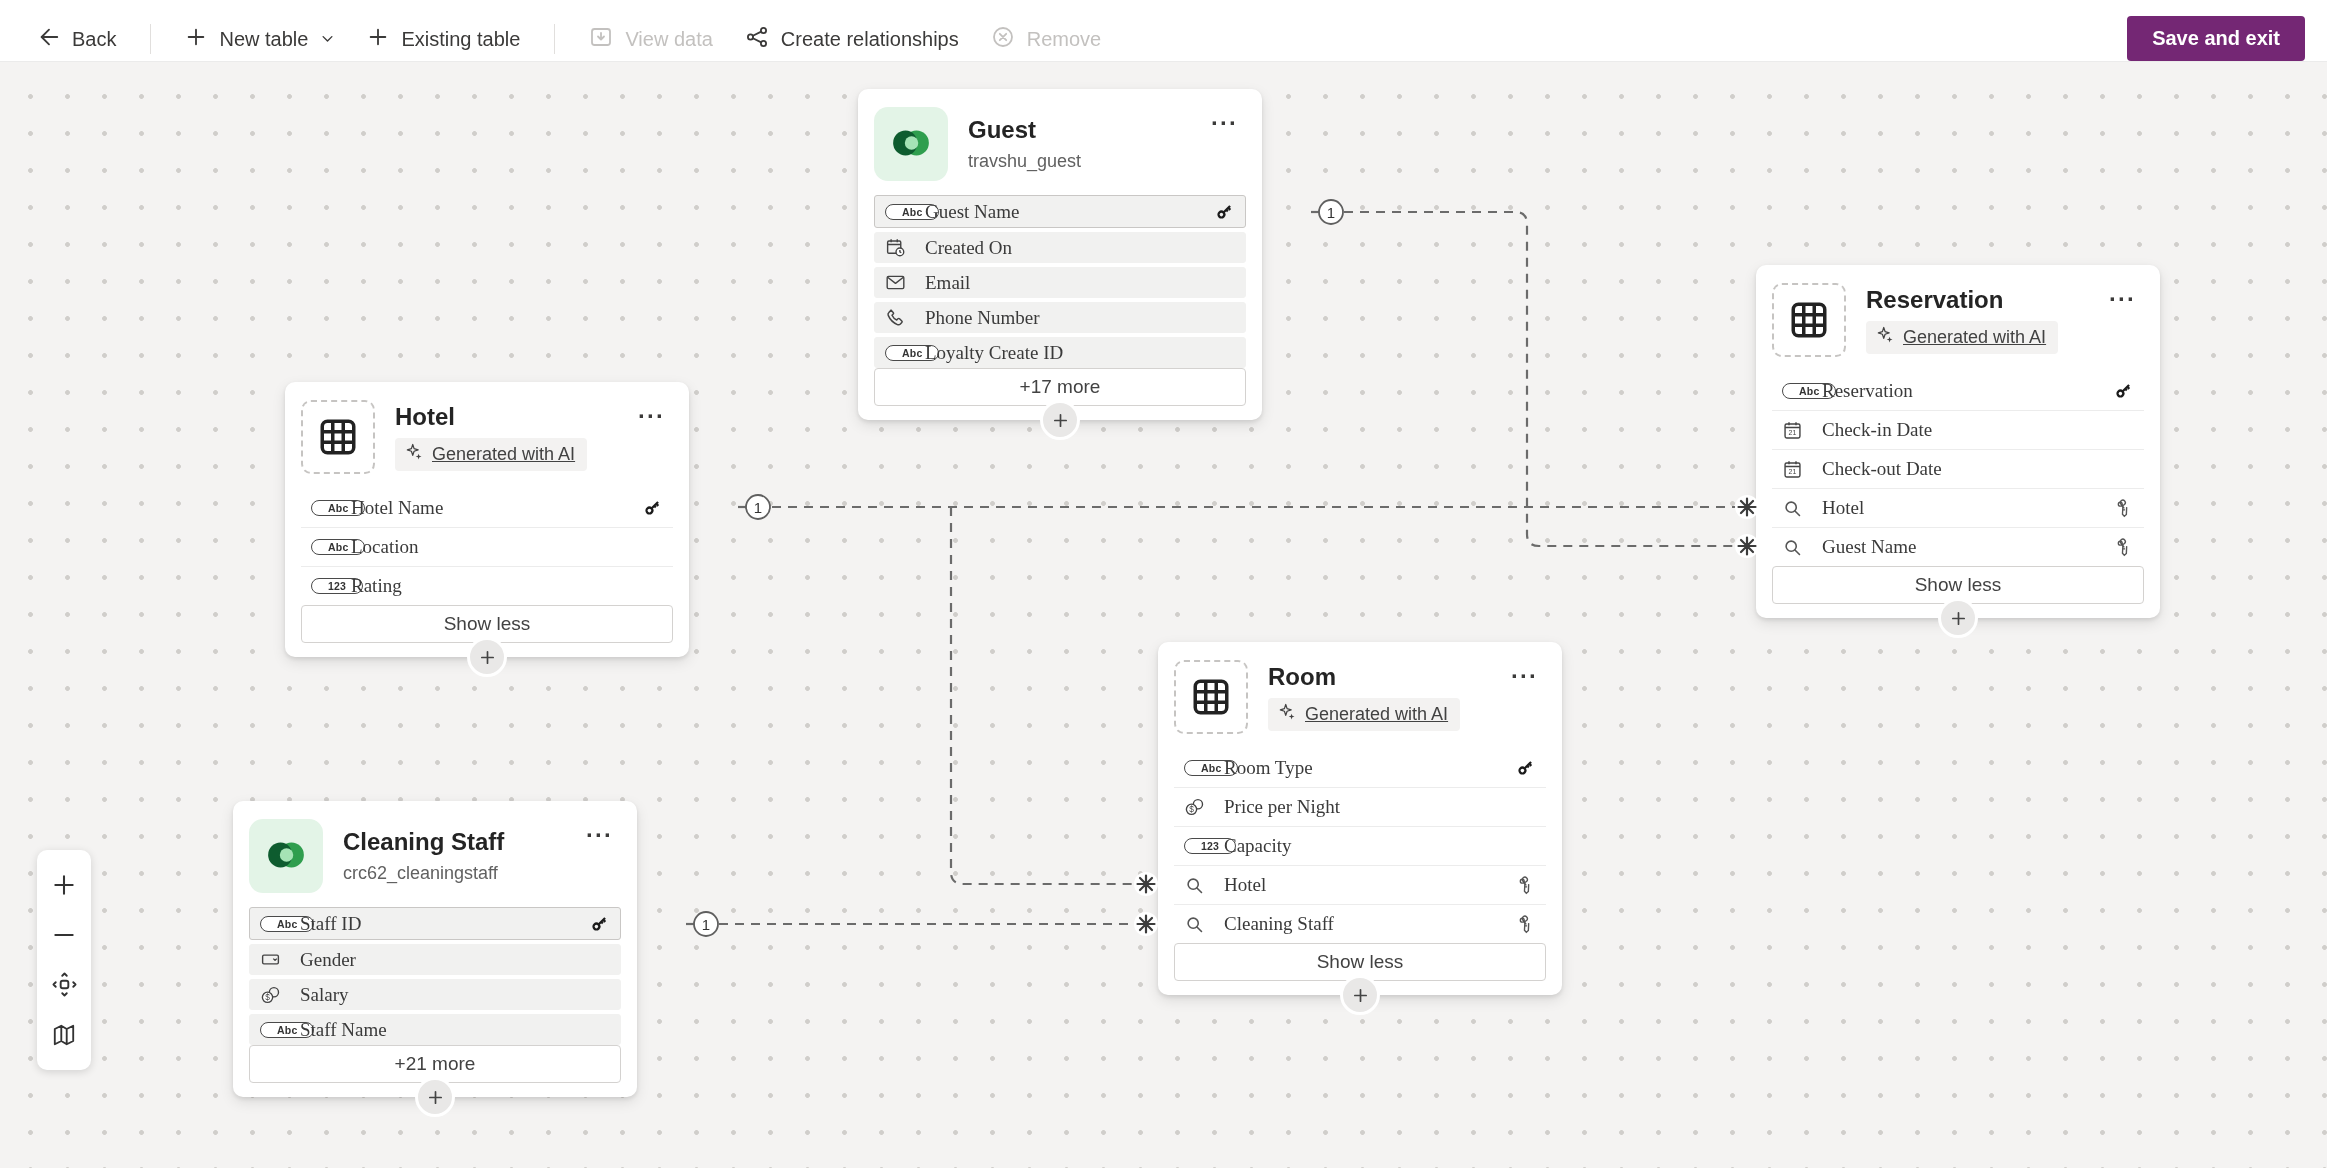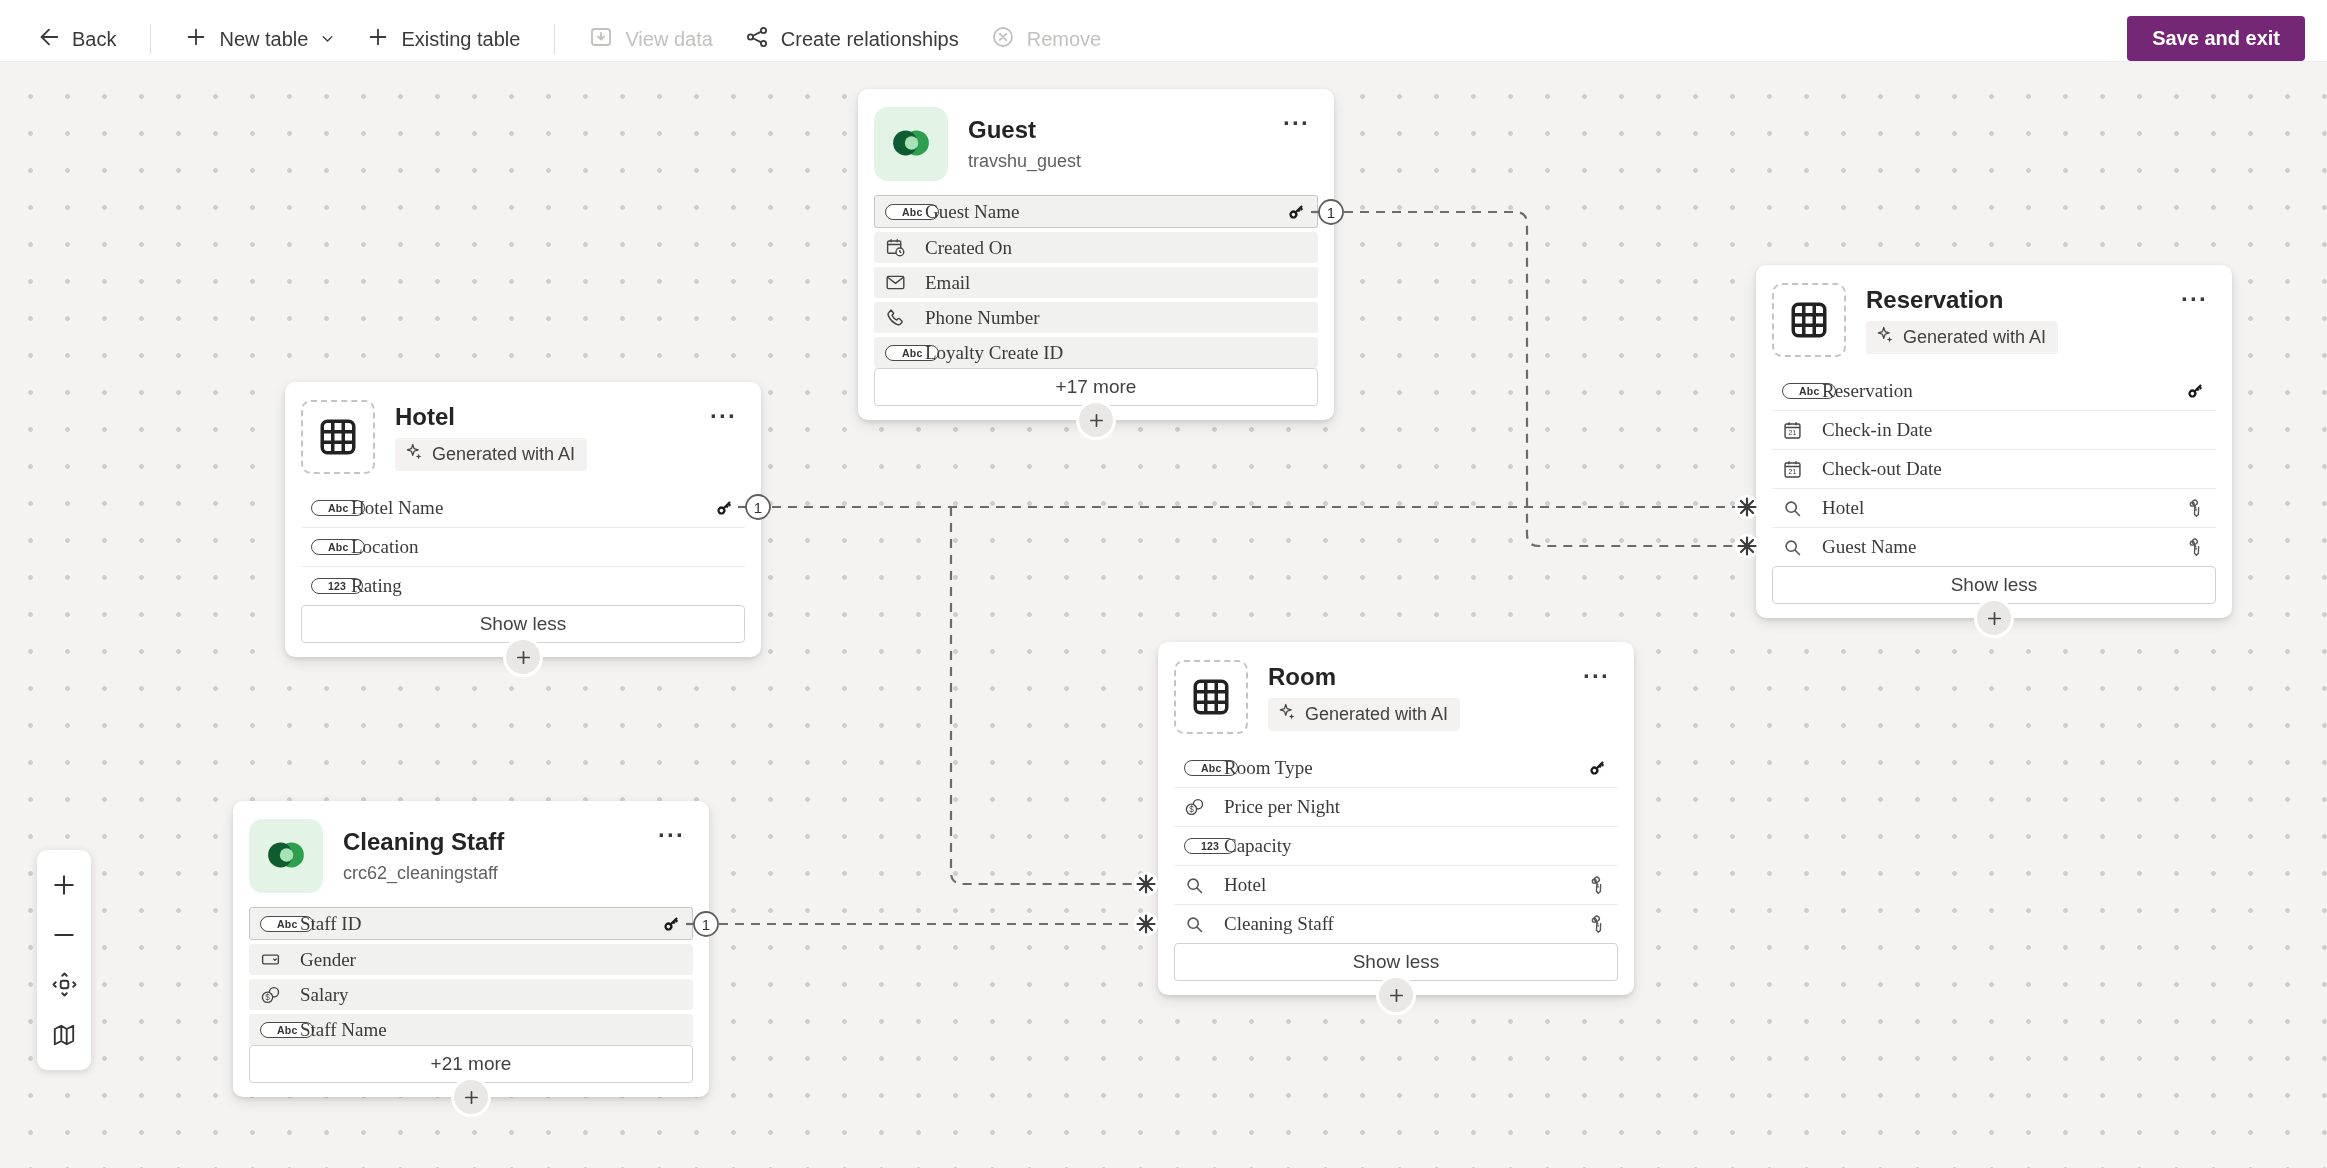--- a/index.html
+++ b/index.html
@@ -34,40 +34,40 @@
   
   .canvas {
     position:absolute; top:62px; left:0; width:2327px; height:1106px;
     background-color:#f4f3f2;
     background-image:radial-gradient(circle, #d0cecb 2.1px, transparent 2.6px);
     background-size:37px 37px; background-position:12px 16px;
   }
 
   
   .card {
-    position:absolute; width:476px; background:#ffffff; border-radius:10px;
+    position:absolute; width:404px; background:#ffffff; border-radius:10px;
     box-shadow:0 2px 4px rgba(0,0,0,.09), 0 5px 14px rgba(0,0,0,.10);
     padding:18px 16px 14px; z-index:2;
   }
   .hd { display:flex; gap:20px; position:relative; min-height:74px; }
   .dv-ico {
     width:74px; height:74px; border-radius:14px; background:#e3f4e7;
     display:flex; align-items:center; justify-content:center; flex:0 0 auto;
   }
   .tbl-ico {
     width:74px; height:74px; border-radius:10px; border:2px dashed #c6c4c2; background:#fff;
     display:flex; align-items:center; justify-content:center; flex:0 0 auto;
   }
   .ttl { display:flex; flex-direction:column; justify-content:center; }
   .ttl h2 { margin:0; font-size:24px; line-height:1.2; color:#242424; font-weight:700; }
   .sub { font-size:18px; color:#616161; margin-top:7px; }
   .badge {
     display:inline-flex; align-items:center; gap:8px; background:#f3f2f1;
     border-radius:4px; padding:4px 12px 4px 9px; font-size:18px; color:#424242;
-    margin-top:7px; width:fit-content;
+    margin-top:7px; width:fit-content;text-decoration:underline;
   }
   .more {
     position:absolute; top:-2px; right:2px; border:none; background:none; cursor:pointer;
     font-size:24px; font-weight:700; color:#3b3a39; letter-spacing:1px; line-height:1;
     padding:6px;
   }
   .rows { margin-top:14px; }
   .row { display:flex; align-items:center; padding:0 10px; }
   .fi-wrap { width:32px; display:flex; align-items:center; flex:0 0 auto; }
   .f-label { font-size:19px; color:#3a3a3a; margin-left:8px;font-family:Liberation Serif, serif; }

